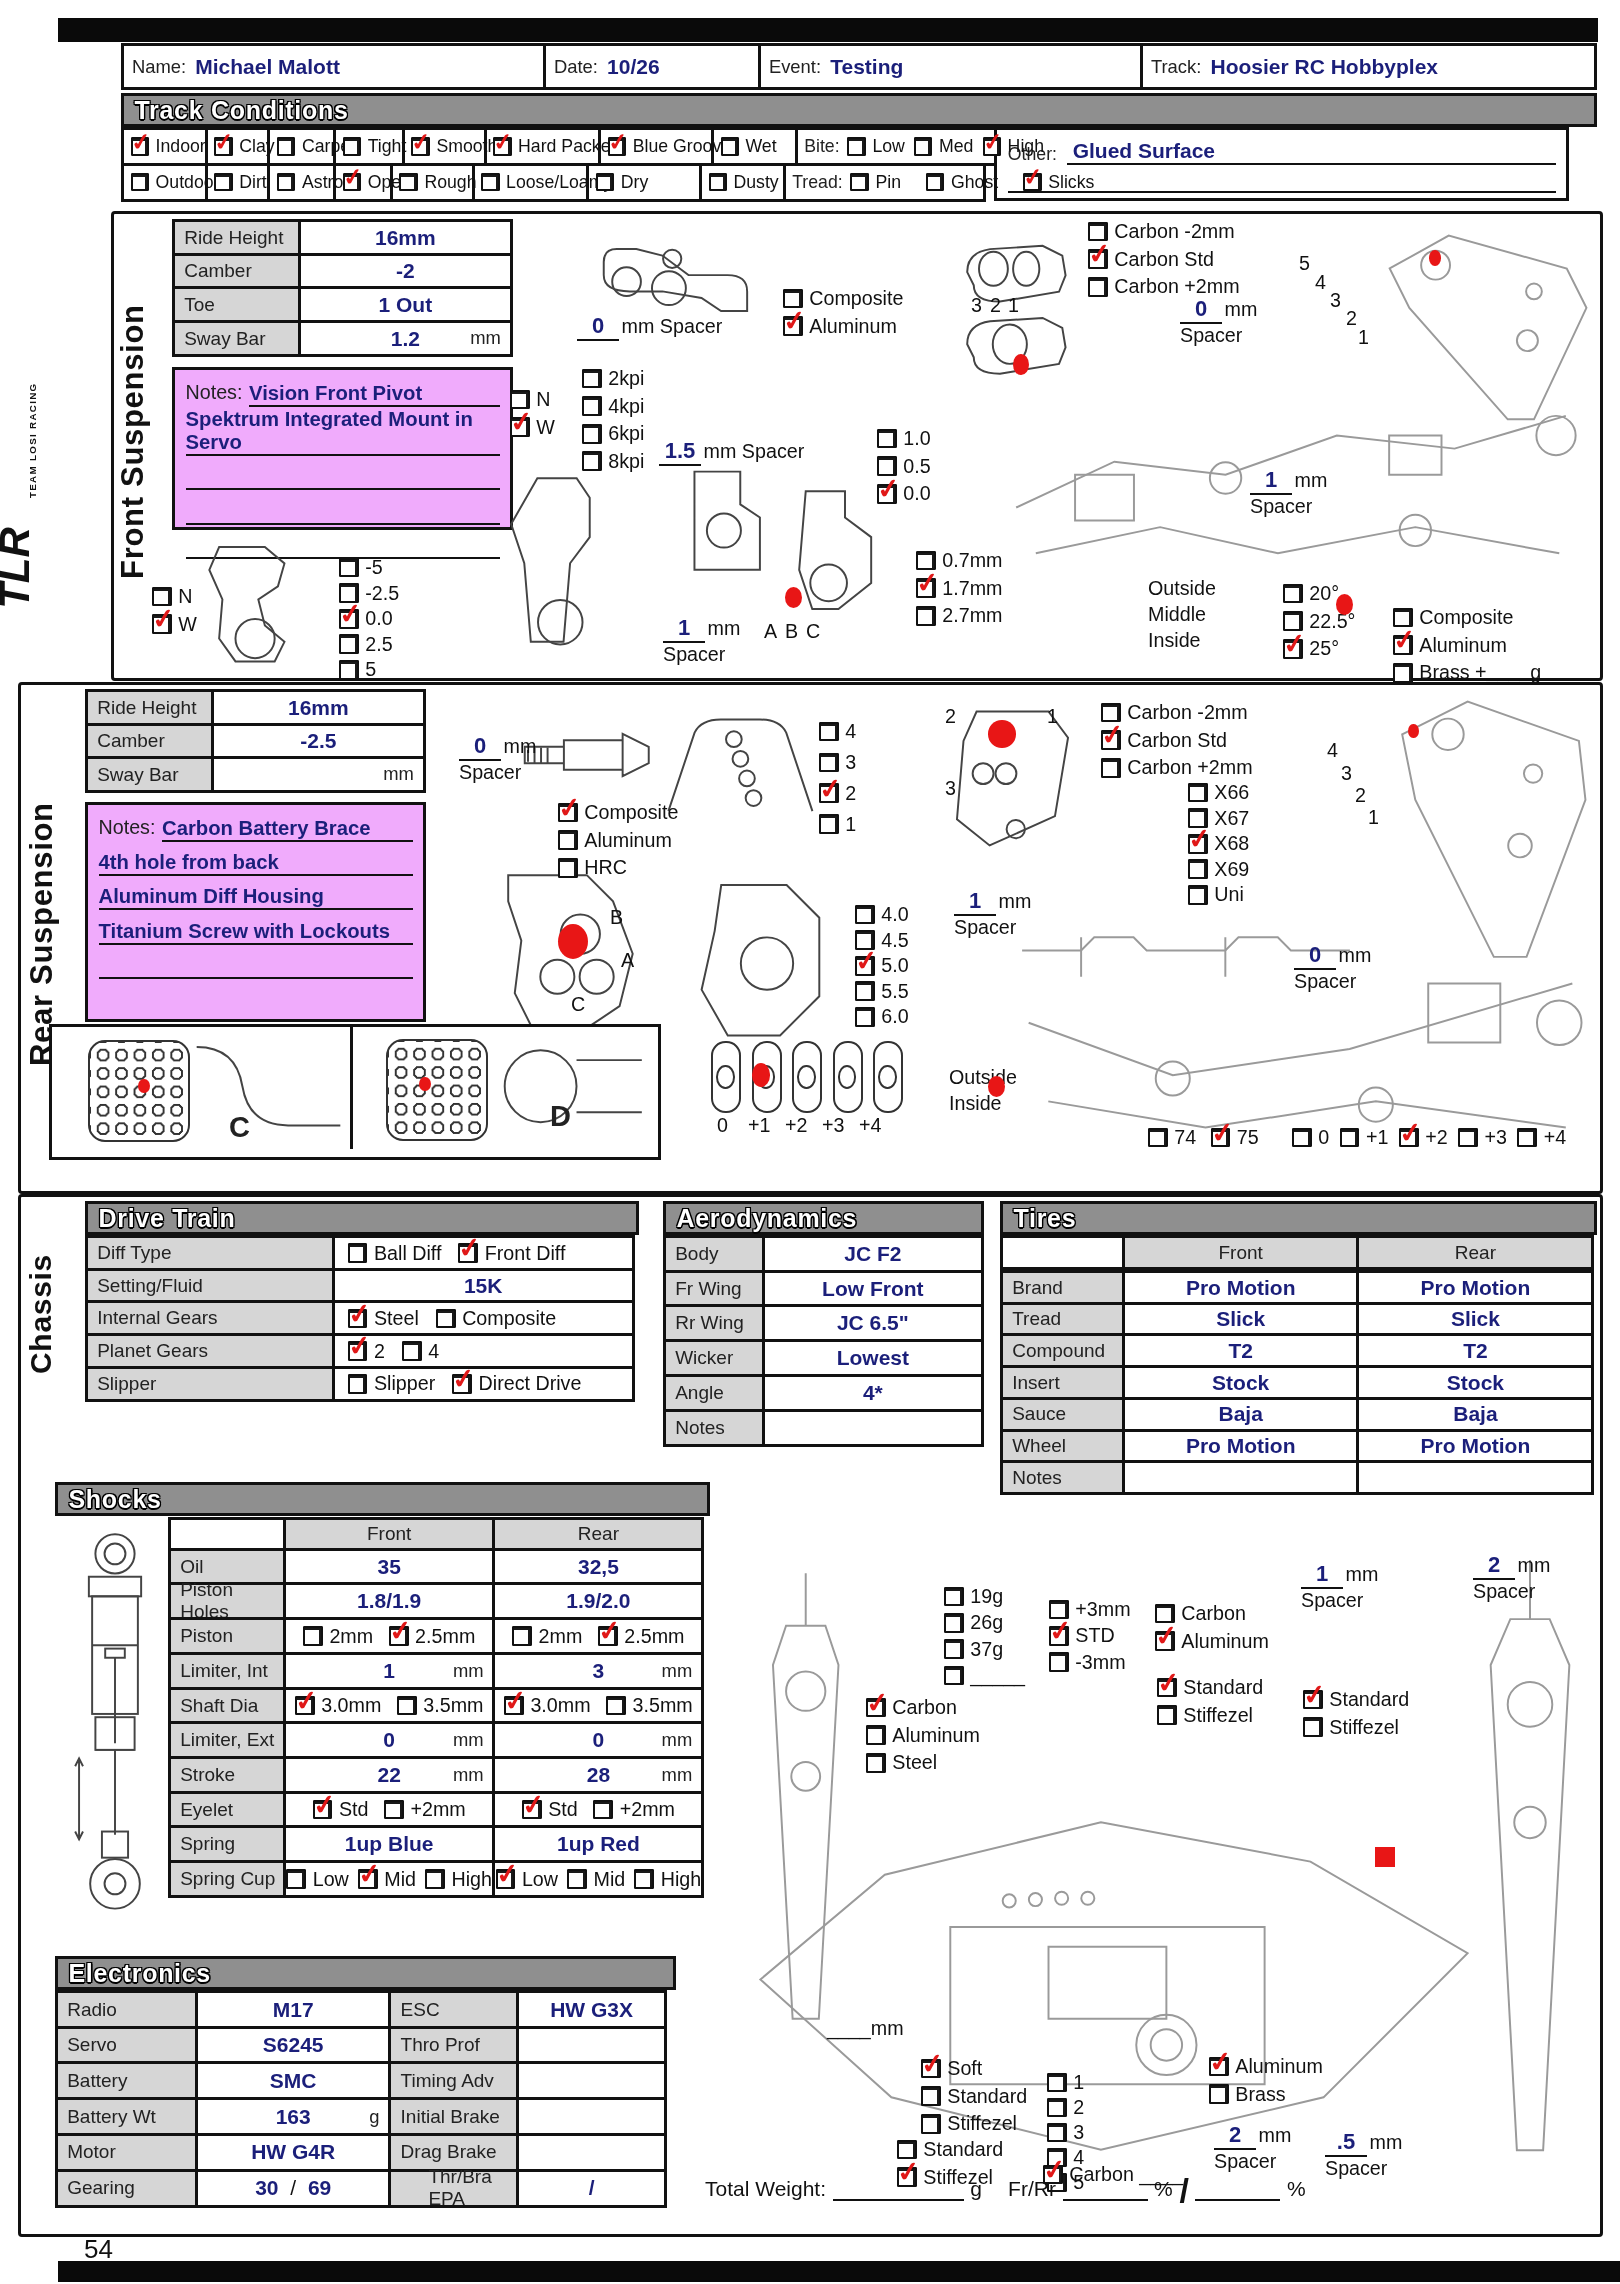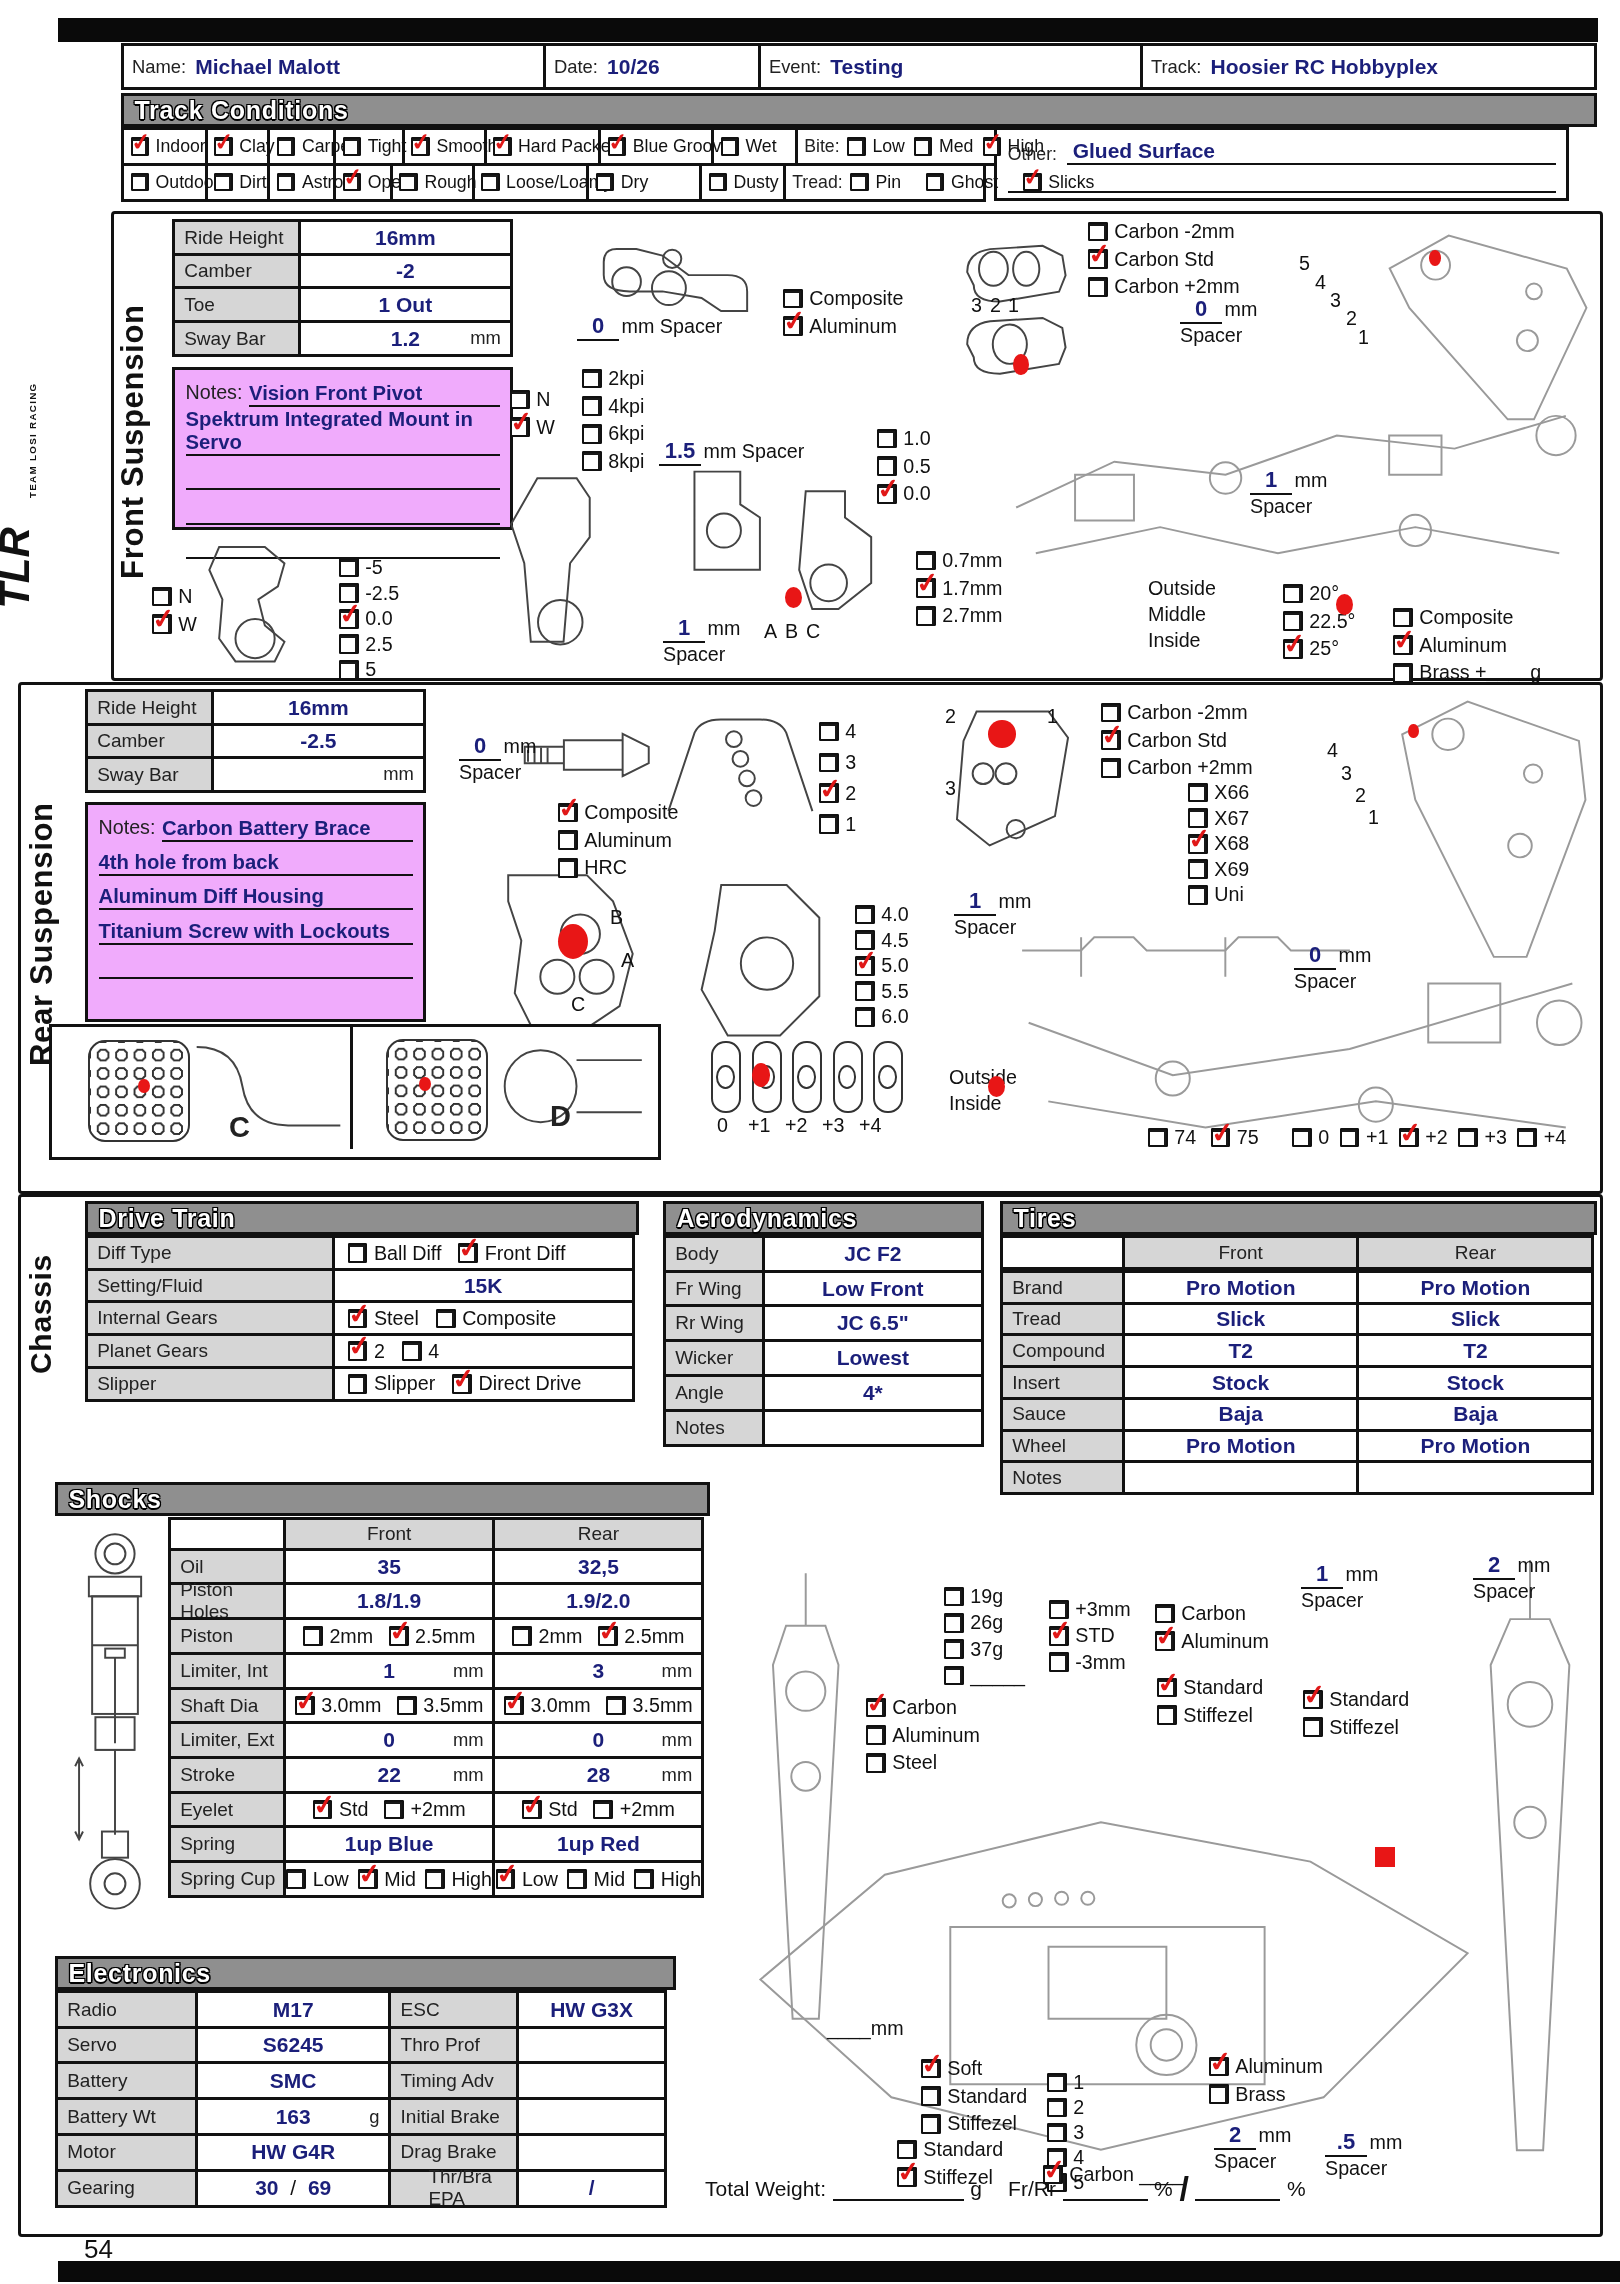--- a/index.html
+++ b/index.html
@@ -1426,21 +1426,21 @@
   </div>
   <div class="spnote" style="left:1214px;top:2122px;">
     <div><span class="u ink">2</span><span class="sp-unit">mm</span></div>
     <div class="sp-label">Spacer</div>
   </div>
   <div class="spnote" style="left:1325px;top:2129px;">
     <div><span class="u ink">.5</span><span class="sp-unit">mm</span></div>
     <div class="sp-label">Spacer</div>
   </div>
 
-  <div class="totline" style="left:705px;top:2177px;align-items:center;">
+  <div class="totline" style="left:705px;top:2177px;">
     <span>Total Weight:</span>
     <span class="blank" style="width:131px;"></span>
     <span>g</span>
     <span style="width:13px;"></span>
     <span>Fr/Rr</span>
     <span class="blank" style="width:85px;"></span>
     <span>%</span>
     <span class="bigslash">/</span>
     <span class="blank" style="width:85px;"></span>
     <span>%</span>

